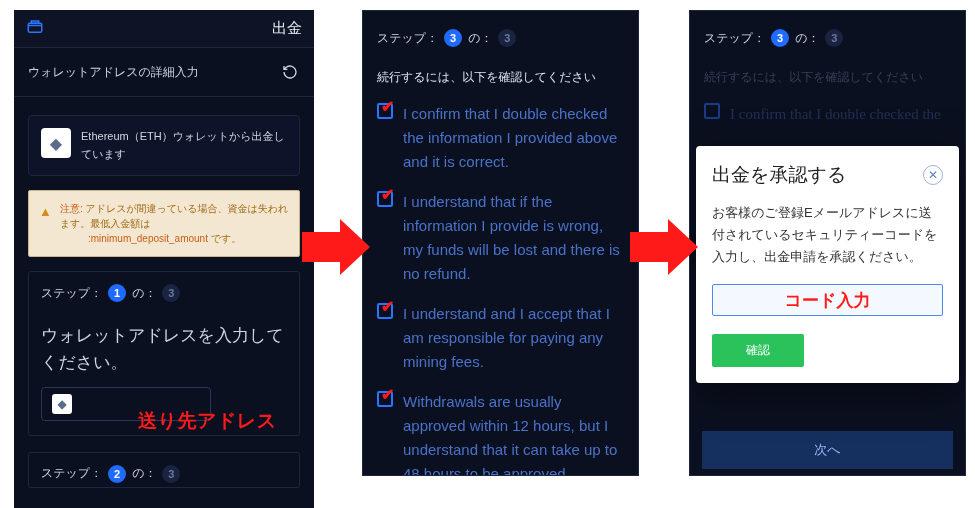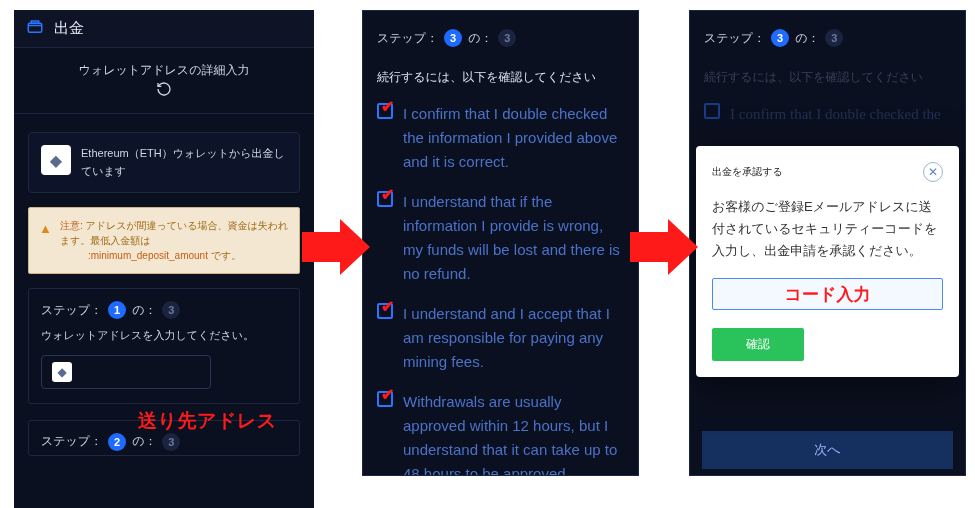--- a/index.html
+++ b/index.html
@@ -13,33 +13,33 @@
   }
   .panel {
     position: absolute;
     background: #0b1020;
     color: #cfd6e4;
     overflow: hidden;
   }
   
   .p1 { left: 14px; top: 10px; width: 300px; height: 498px; }
   .p1-header {
-    display: flex; align-items: center; gap: 10px;
+    display: flex; align-items: center; gap: 16px;
     padding: 8px 12px;
     border-bottom: 1px solid #1d2742;
     background: #0e1426;
+    justify-content: space-between;
   }
   .wallet-icon { color: #2a74ff; font-size: 18px; line-height: 1; }
   .p1-title { font-size: 15px; color: #e6ebf5; font-weight: 500; }
   .sub-header {
     display: flex; justify-content: space-between; align-items: center;
     padding: 14px 14px 14px 14px;
     font-size: 12px; color: #cfd6e4;
     border-bottom: 1px solid #1d2742;
-    flex-direction: column;
   }
   .refresh {
     width: 20px; height: 20px; display: inline-flex;
     justify-content: center; align-items: center;
     color: #cfd6e4; font-size: 16px;
   }
   .eth-card {
     margin: 18px 14px 6px 14px;
     border: 1px solid #1d2742;
     border-radius: 4px;
@@ -80,21 +80,21 @@
   }
   .step-num {
     width: 18px; height: 18px; border-radius: 50%;
     background: #1f6bff; color: #fff; font-size: 11px; font-weight: 700;
     display: inline-flex; align-items: center; justify-content: center;
   }
   .step-num.muted {
     background: #1a2440; color: #6b7a99;
   }
   .step-desc {
-    margin-top: 8px; font-size: 11px; color: #cfd6e4; line-height: 1.6;
+    margin-top: 20px; font-size: 17px; color: #cfd6e4; line-height: 1.6;
   }
   .addr-pill {
     margin-top: 10px;
     display: inline-flex; align-items: center; gap: 8px;
     background: #0b1020;
     border: 1px solid #2a3658;
     border-radius: 4px;
     padding: 6px 10px;
   }
   .addr-pill .mini-icon {
@@ -166,21 +166,21 @@
     background: #fff;
     border-radius: 4px;
     padding: 16px 16px 16px 16px;
     color: #333;
     box-shadow: 0 10px 40px rgba(0,0,0,0.5);
   }
   .modal-head {
     display: flex; justify-content: space-between; align-items: center;
     margin-bottom: 14px;
   }
-  .modal-title { font-size: 10px; font-weight: 500; color: #222; }
+  .modal-title { font-size: 19px; font-weight: 500; color: #222; }
   .modal-close {
     width: 20px; height: 20px; border: 1px solid #9bb4d8;
     border-radius: 50%; color: #5a85c2; font-size: 12px;
     display: flex; align-items: center; justify-content: center;
   }
   .modal-body { font-size: 13px; line-height: 1.7; color: #333; margin-bottom: 16px; }
   .code-input {
     border: 1px solid #4a8af0;
     border-radius: 2px;
     height: 32px;

